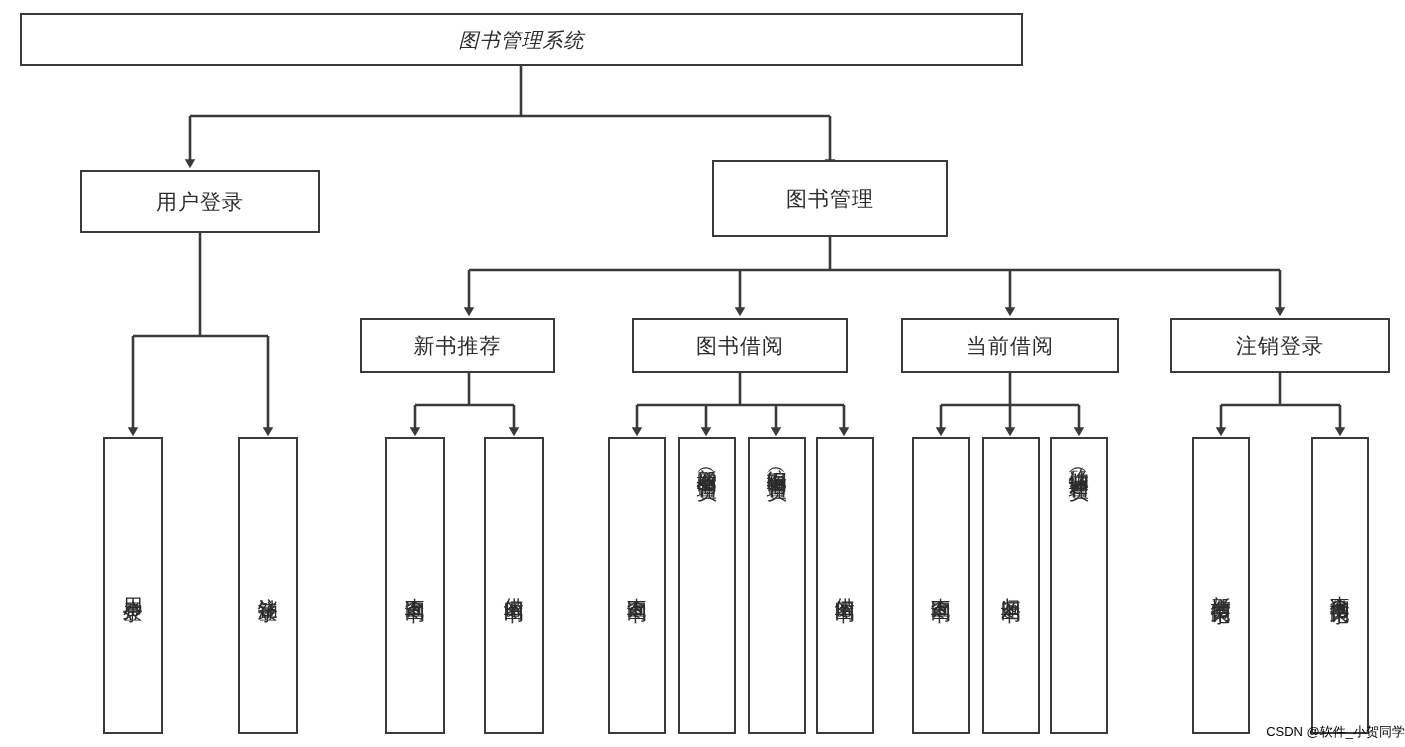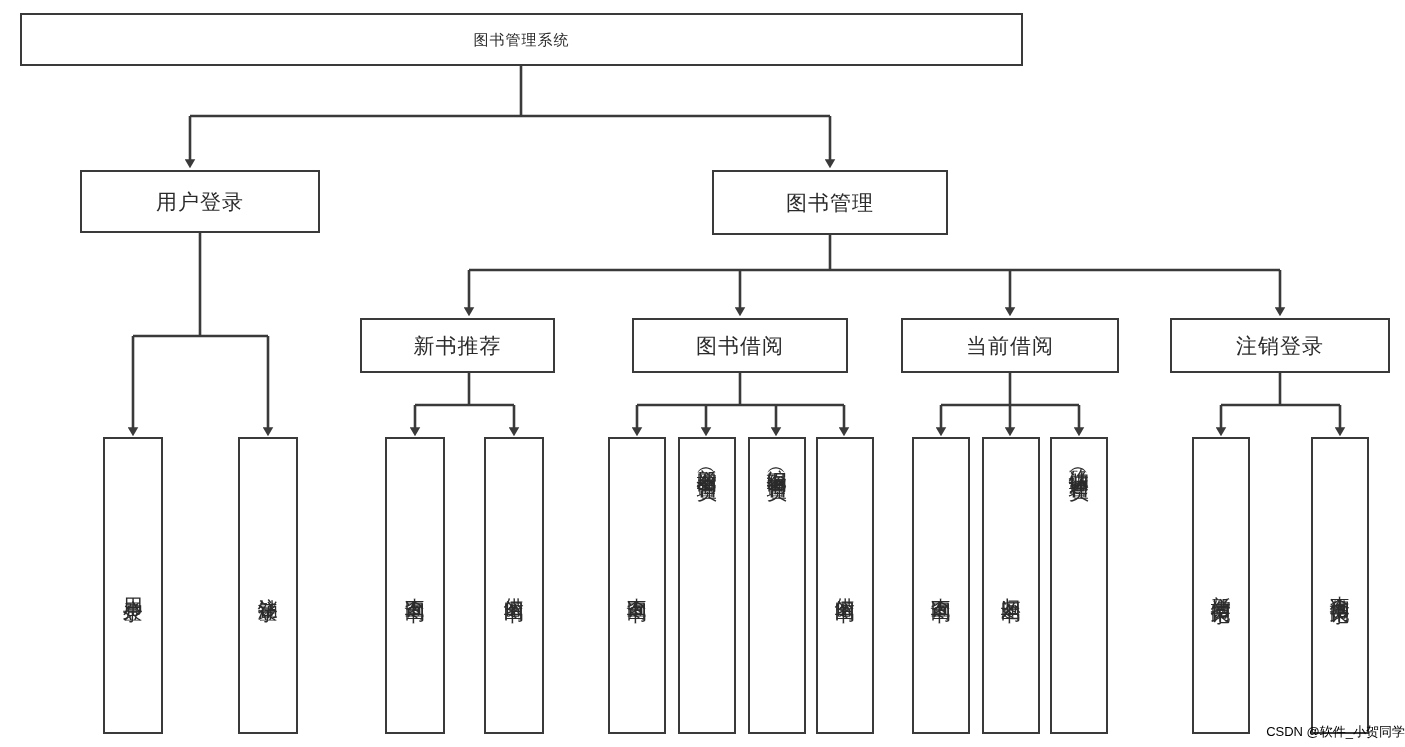--- a/index.html
+++ b/index.html
@@ -33,21 +33,21 @@
   .node .lbl{
     display:block;
     white-space:nowrap;
   }
   
   .node.h .lbl{
     font-size:21px;
     line-height:1;
     letter-spacing:1px;
   }
-  .node.root .lbl{ font-size:15px; }
+  .node.root .lbl{ font-size:20px;font-style:italic; }
   
   .node.v{
     align-items:flex-start;
     padding-top:14px;
   }
   .node.v .lbl{
     writing-mode:vertical-rl;
     text-orientation:upright;
     font-size:20px;
     line-height:1.32;
@@ -126,21 +126,21 @@
   </svg>
 
   <div class="node h root" style="left:20px; top:13px; width:1003px; height:53px;">
     <span class="lbl">图书管理系统</span>
   </div>
 
   <div class="node h" style="left:80px; top:170px; width:240px; height:63px;">
     <span class="lbl">用户登录</span>
   </div>
 
-  <div class="node h" style="left:712px; top:170px; width:236px; height:65px;">
+  <div class="node h" style="left:712px; top:160px; width:236px; height:77px;">
     <span class="lbl">图书管理</span>
   </div>
 
   <div class="node h" style="left:360px; top:318px; width:195px; height:55px;">
     <span class="lbl">新书推荐</span>
   </div>
 
   <div class="node h" style="left:632px; top:318px; width:216px; height:55px;">
     <span class="lbl">图书借阅</span>
   </div>

